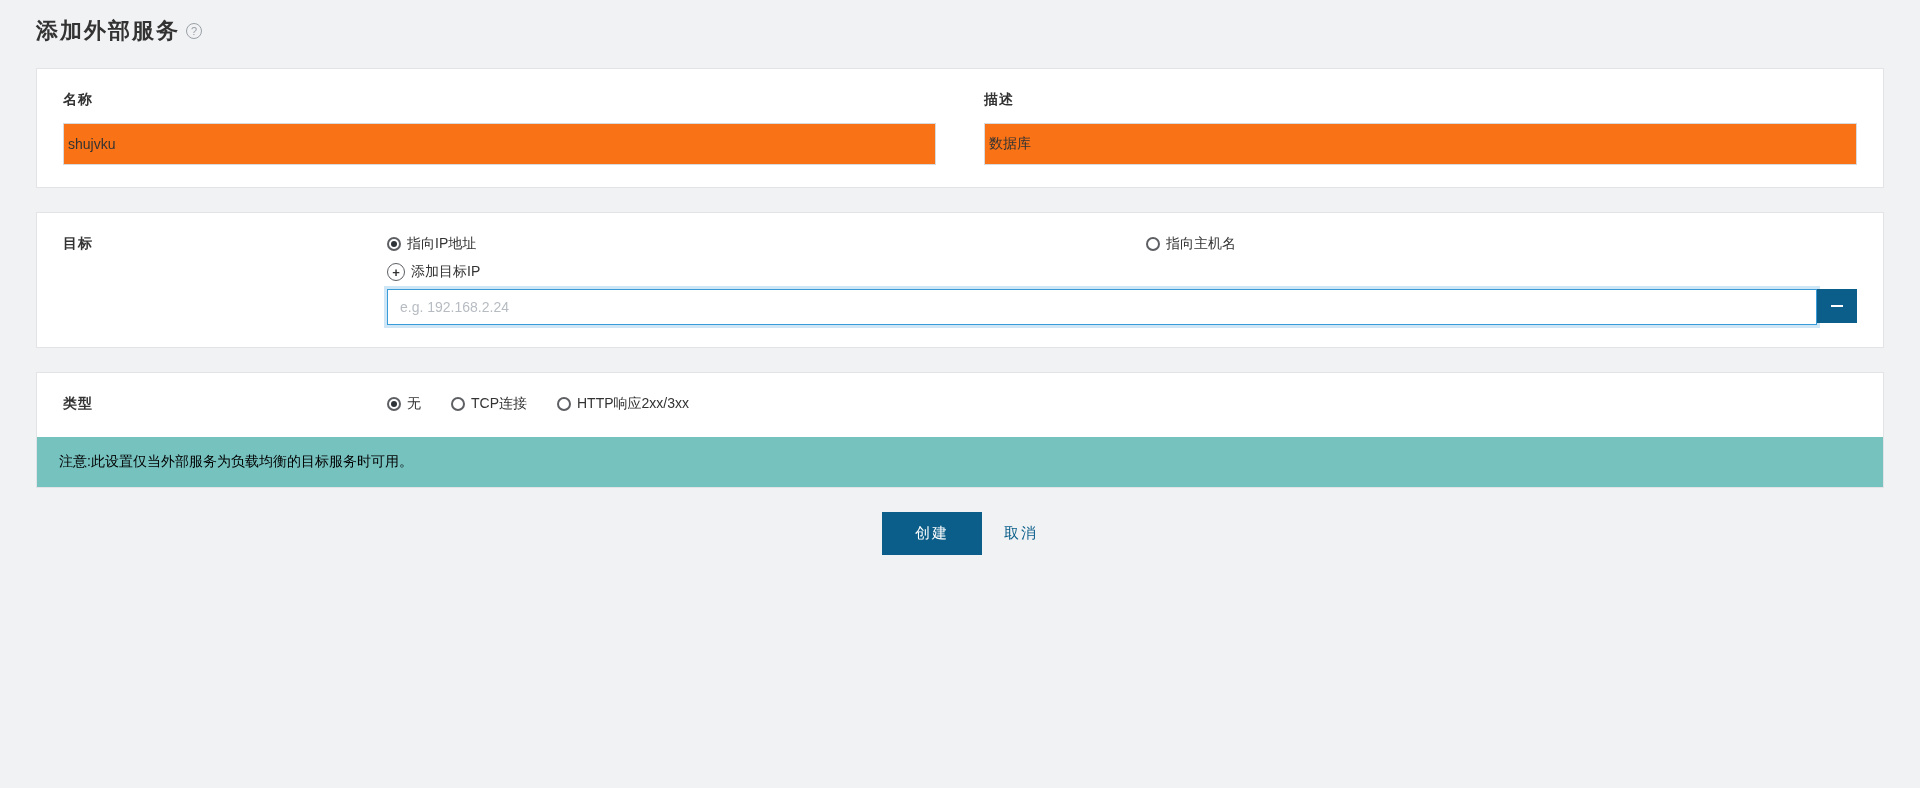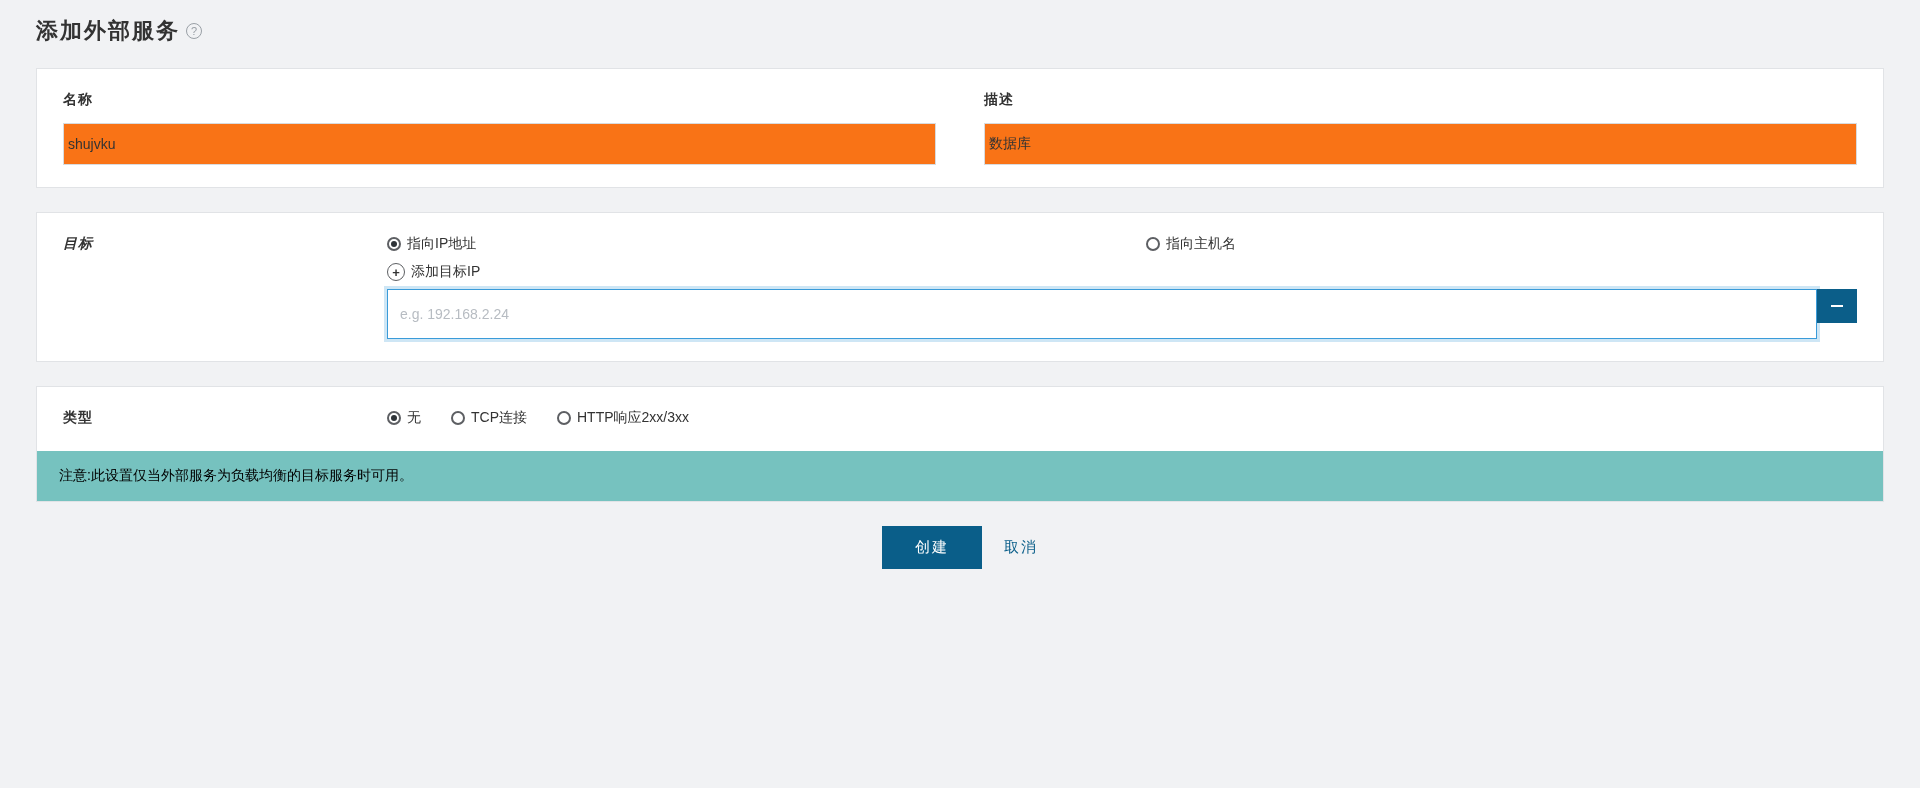--- a/index.html
+++ b/index.html
@@ -132,21 +132,21 @@
     font-weight: 600;
   }
 
   .ip-input-row {
     display: flex;
     align-items: stretch;
     width: 100%;
   }
   .ip-input {
     flex: 1 1 auto;
-    height: 50px;
+    height: 36px;
     border: 1px solid #3a9bd9;
     box-shadow: 0 0 0 3px rgba(58,155,217,0.25);
     padding: 14px 12px;
     font-size: 14px;
     color: #333;
     background: #fff;
     outline: none;
   }
   .ip-input::placeholder {
     color: #b7bcc2;
@@ -236,21 +236,21 @@
       <div>
         <label class="field-label">描述</label>
         <input type="text" class="text-input" value="数据库" style="">
       </div>
     </div>
   </section>
 
   <section class="panel">
     <div class="target-layout">
       <div>
-        <span class="field-label" style="margin-bottom:8px;font-style:italic;">目标</span>
+        <span class="field-label" style="margin-bottom:8px;">目标</span>
       </div>
       <div class="target-right">
         
         <div class="radio-row">
           <label class="radio-item">
             <span class="radio-dot selected"></span>
             <span>指向IP地址</span>
           </label>
           <label class="radio-item">
             <span class="radio-dot"></span>

